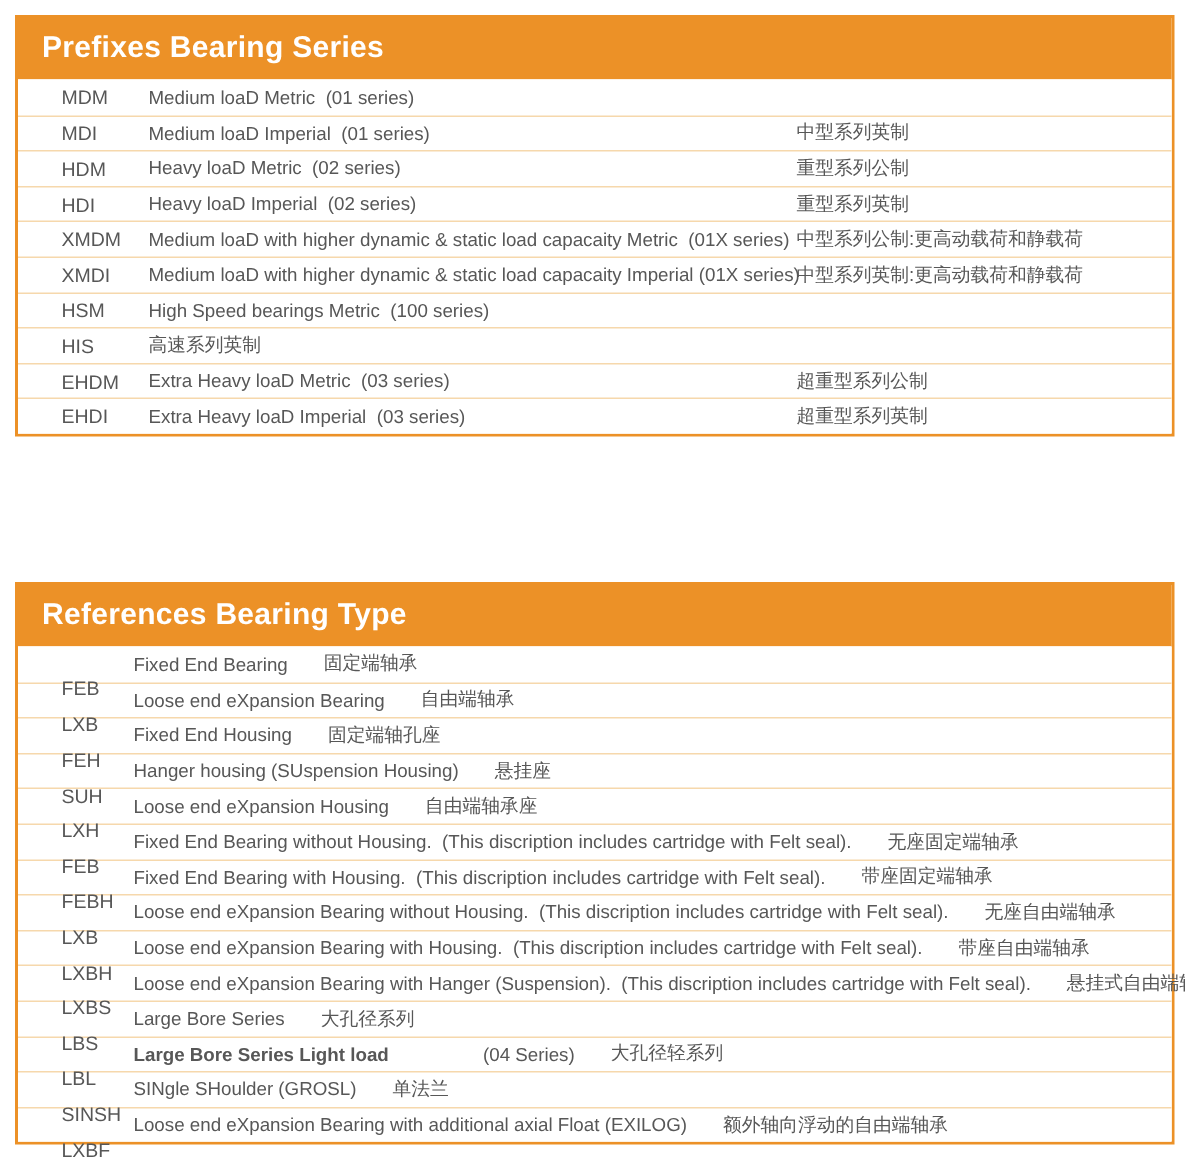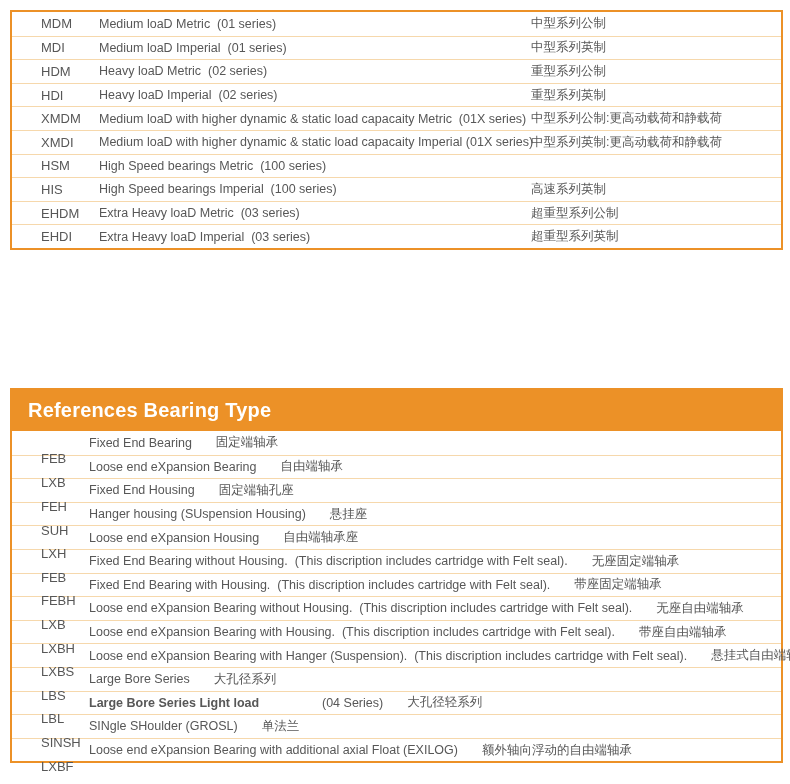--- a/index.html
+++ b/index.html
@@ -64,25 +64,27 @@
   .t2 .desc { display: inline-block; }
   .t2 .mid { white-space: pre; }
   .t2 .cn { margin-left: 24px; white-space: pre; }
 </style>
 </head>
 <body>
 
 <div class="page">
 
   <section class="card card1">
+    <header class="card-header">
+      <h2>Prefixes Bearing Series</h2>
+    </header>
     <div class="rows" id="rows-0">
   <div class="row t1">
     <span class="code">MDM</span>
     <span class="desc">Medium loaD Metric  (01 series)</span>
-    <span class="cn">中型系列公制</span>
   </div>
 
   <div class="row t1">
     <span class="code">MDI</span>
     <span class="desc">Medium loaD Imperial  (01 series)</span>
     <span class="cn">中型系列英制</span>
   </div>
 
   <div class="row t1">
     <span class="code">HDM</span>
@@ -108,21 +110,20 @@
     <span class="cn">中型系列英制:更高动载荷和静载荷</span>
   </div>
 
   <div class="row t1">
     <span class="code">HSM</span>
     <span class="desc">High Speed bearings Metric  (100 series)</span>
   </div>
 
   <div class="row t1">
     <span class="code">HIS</span>
-    <span class="desc">High Speed bearings Imperial  (100 series)</span>
     <span class="cn">高速系列英制</span>
   </div>
 
   <div class="row t1">
     <span class="code">EHDM</span>
     <span class="desc">Extra Heavy loaD Metric  (03 series)</span>
     <span class="cn">超重型系列公制</span>
   </div>
 
   <div class="row t1">

